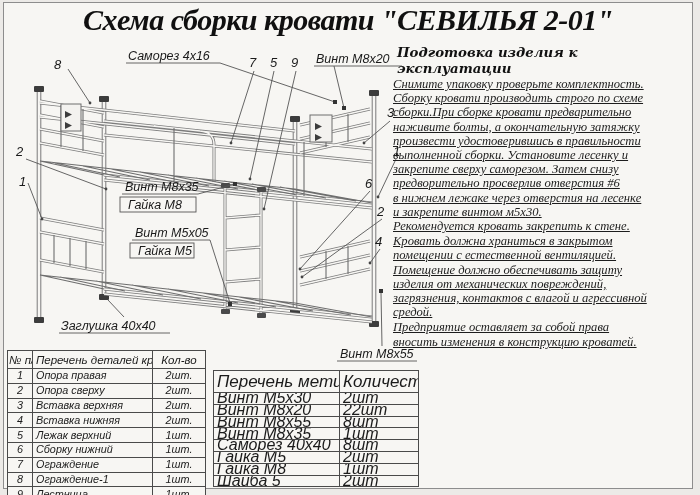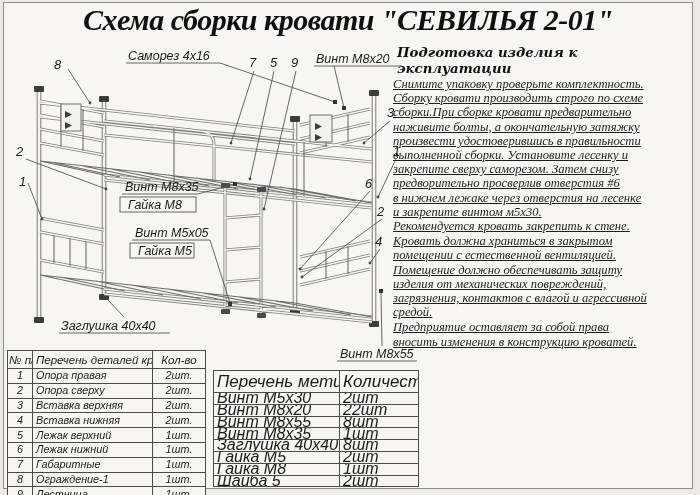--- a/index.html
+++ b/index.html
@@ -268,26 +268,26 @@
           <td>Вставка нижняя</td>
           <td class="c-qty">2шт.</td>
         </tr>
         <tr>
           <td class="c-num">5</td>
           <td>Лежак верхний</td>
           <td class="c-qty">1шт.</td>
         </tr>
         <tr>
           <td class="c-num">6</td>
-          <td>Лежак нижний</td>
+          <td>Сборку нижний</td>
           <td class="c-qty">1шт.</td>
         </tr>
         <tr>
           <td class="c-num">7</td>
-          <td>Габаритные</td>
+          <td>Ограждение</td>
           <td class="c-qty">1шт.</td>
         </tr>
         <tr>
           <td class="c-num">8</td>
           <td>Ограждение-1</td>
           <td class="c-qty">1шт.</td>
         </tr>
         <tr>
           <td class="c-num">9</td>
           <td>Лестница</td>
@@ -314,21 +314,21 @@
         </tr>
         <tr>
           <td>Винт М8х55</td>
           <td class="c-qty">8шт</td>
         </tr>
         <tr>
           <td>Винт М8х35</td>
           <td class="c-qty">1шт</td>
         </tr>
         <tr>
-          <td>Заглушка 40х40</td>
+          <td>Саморез 40х40</td>
           <td class="c-qty">8шт</td>
         </tr>
         <tr>
           <td>Гайка М5</td>
           <td class="c-qty">2шт</td>
         </tr>
         <tr>
           <td>Гайка М8</td>
           <td class="c-qty">1шт</td>
         </tr>

